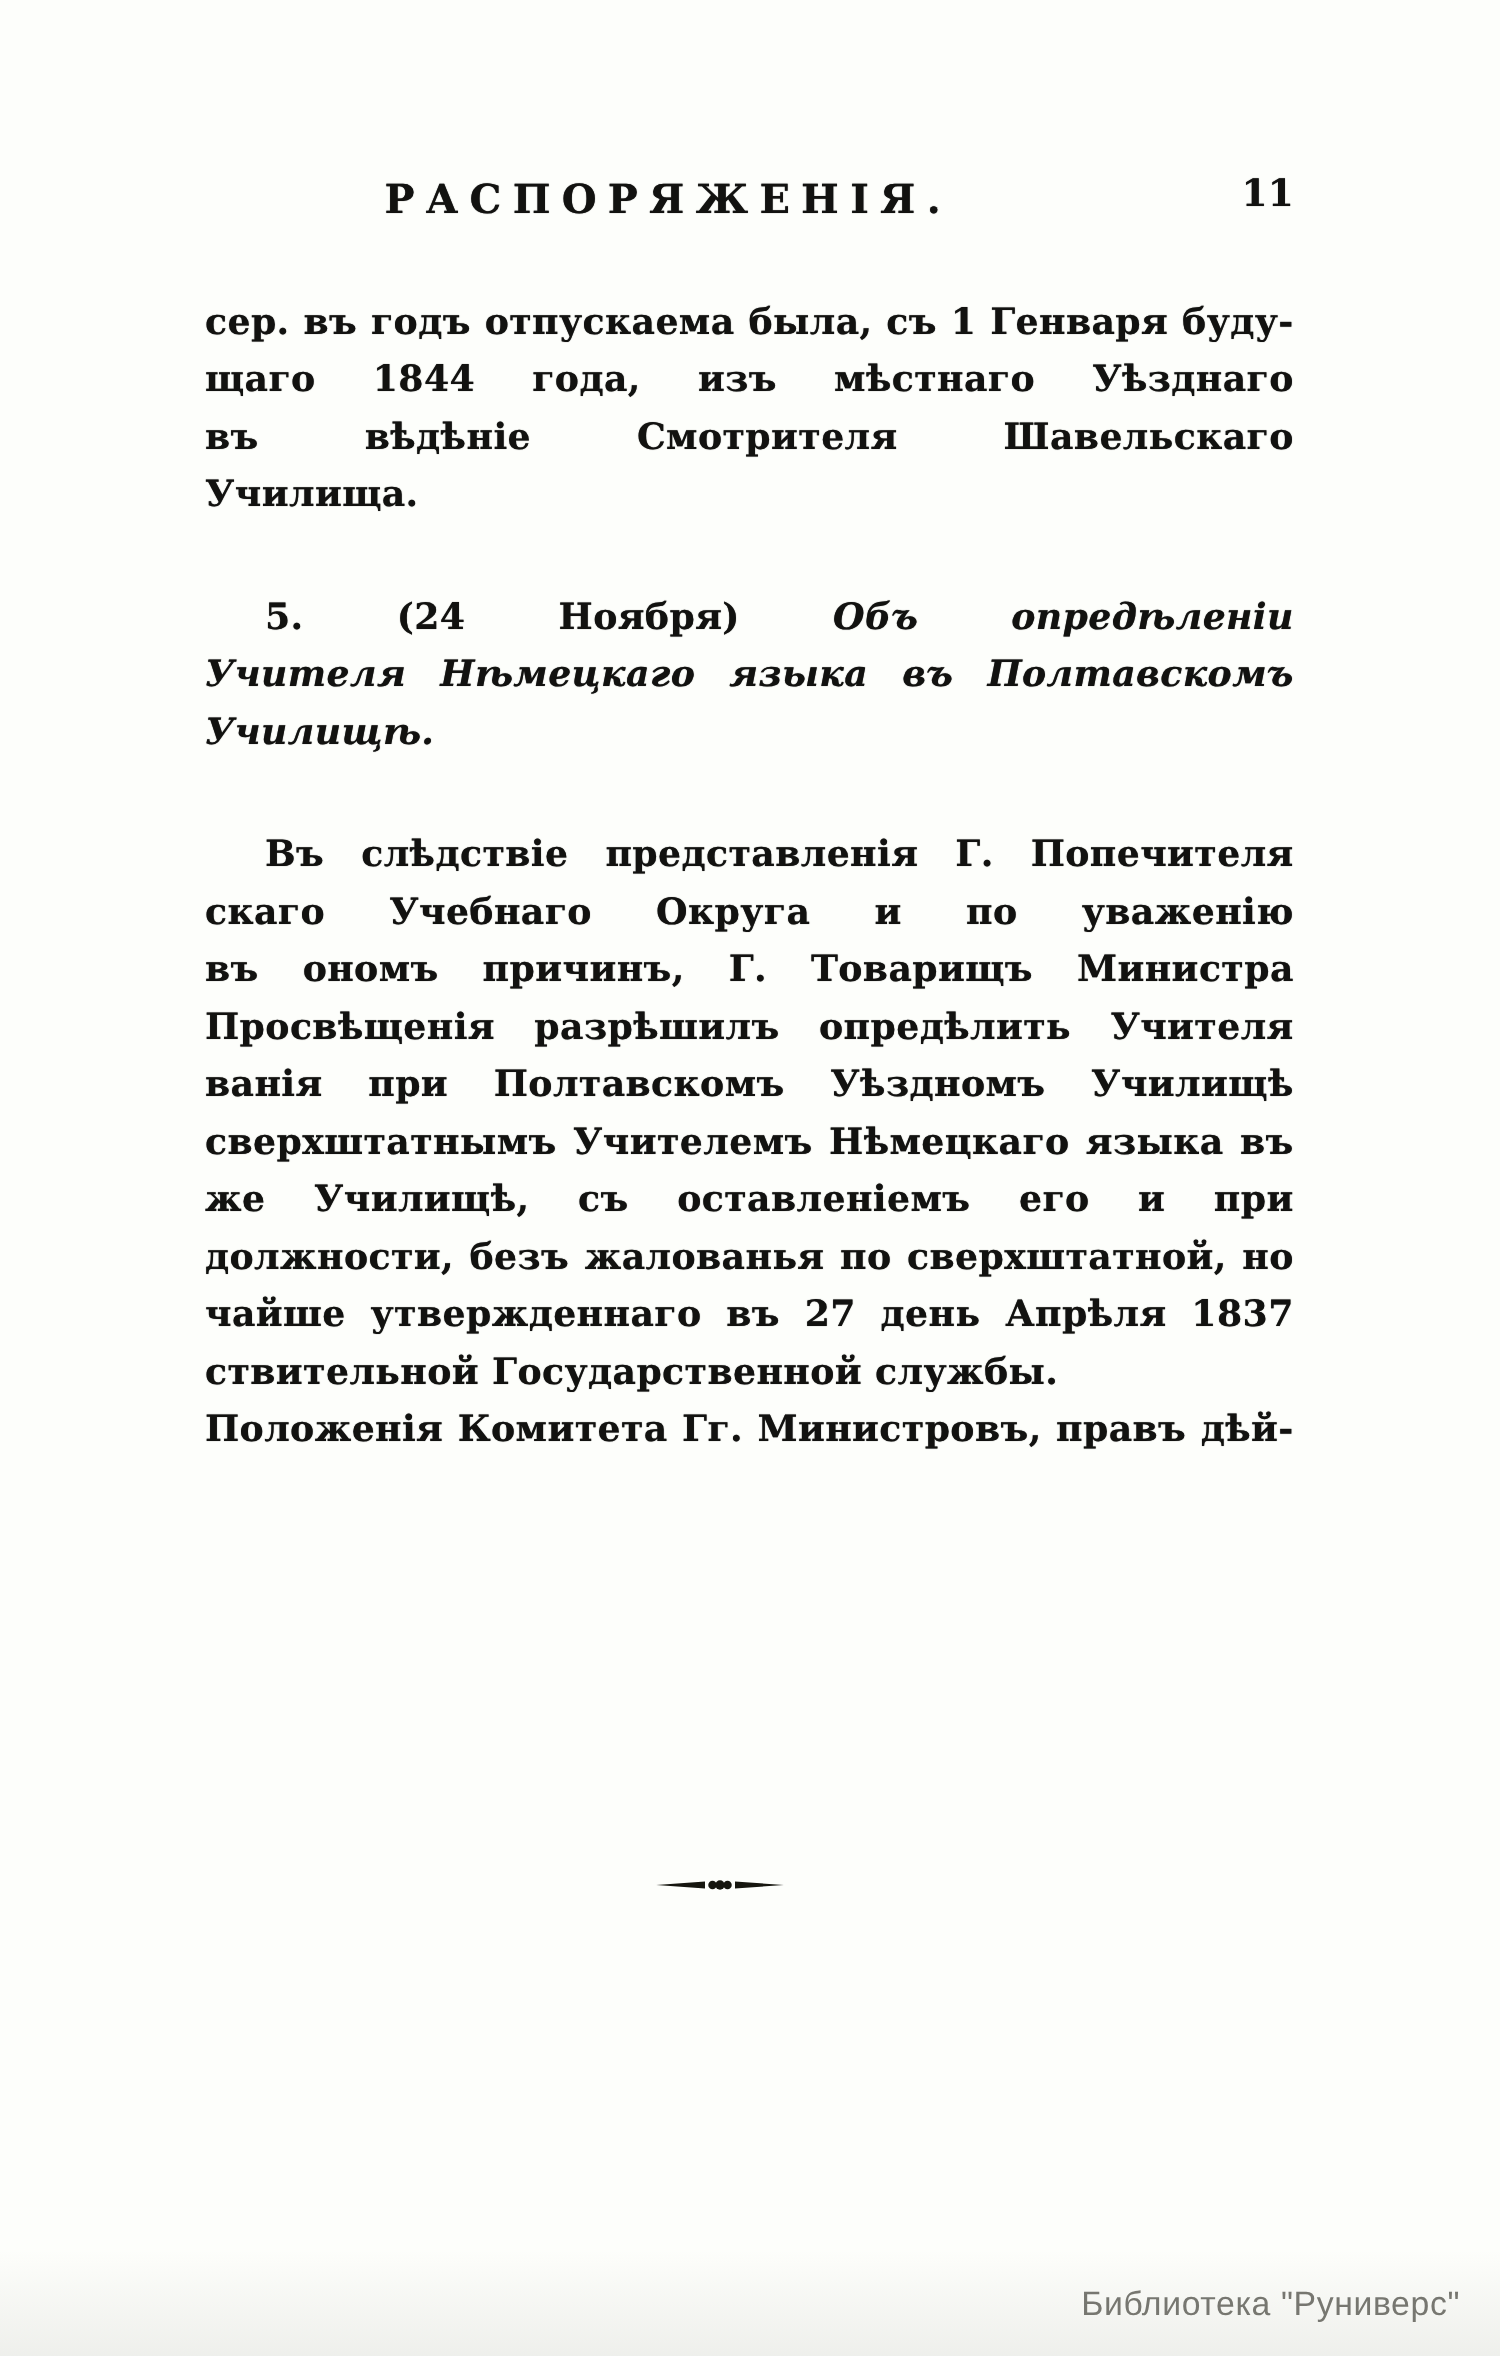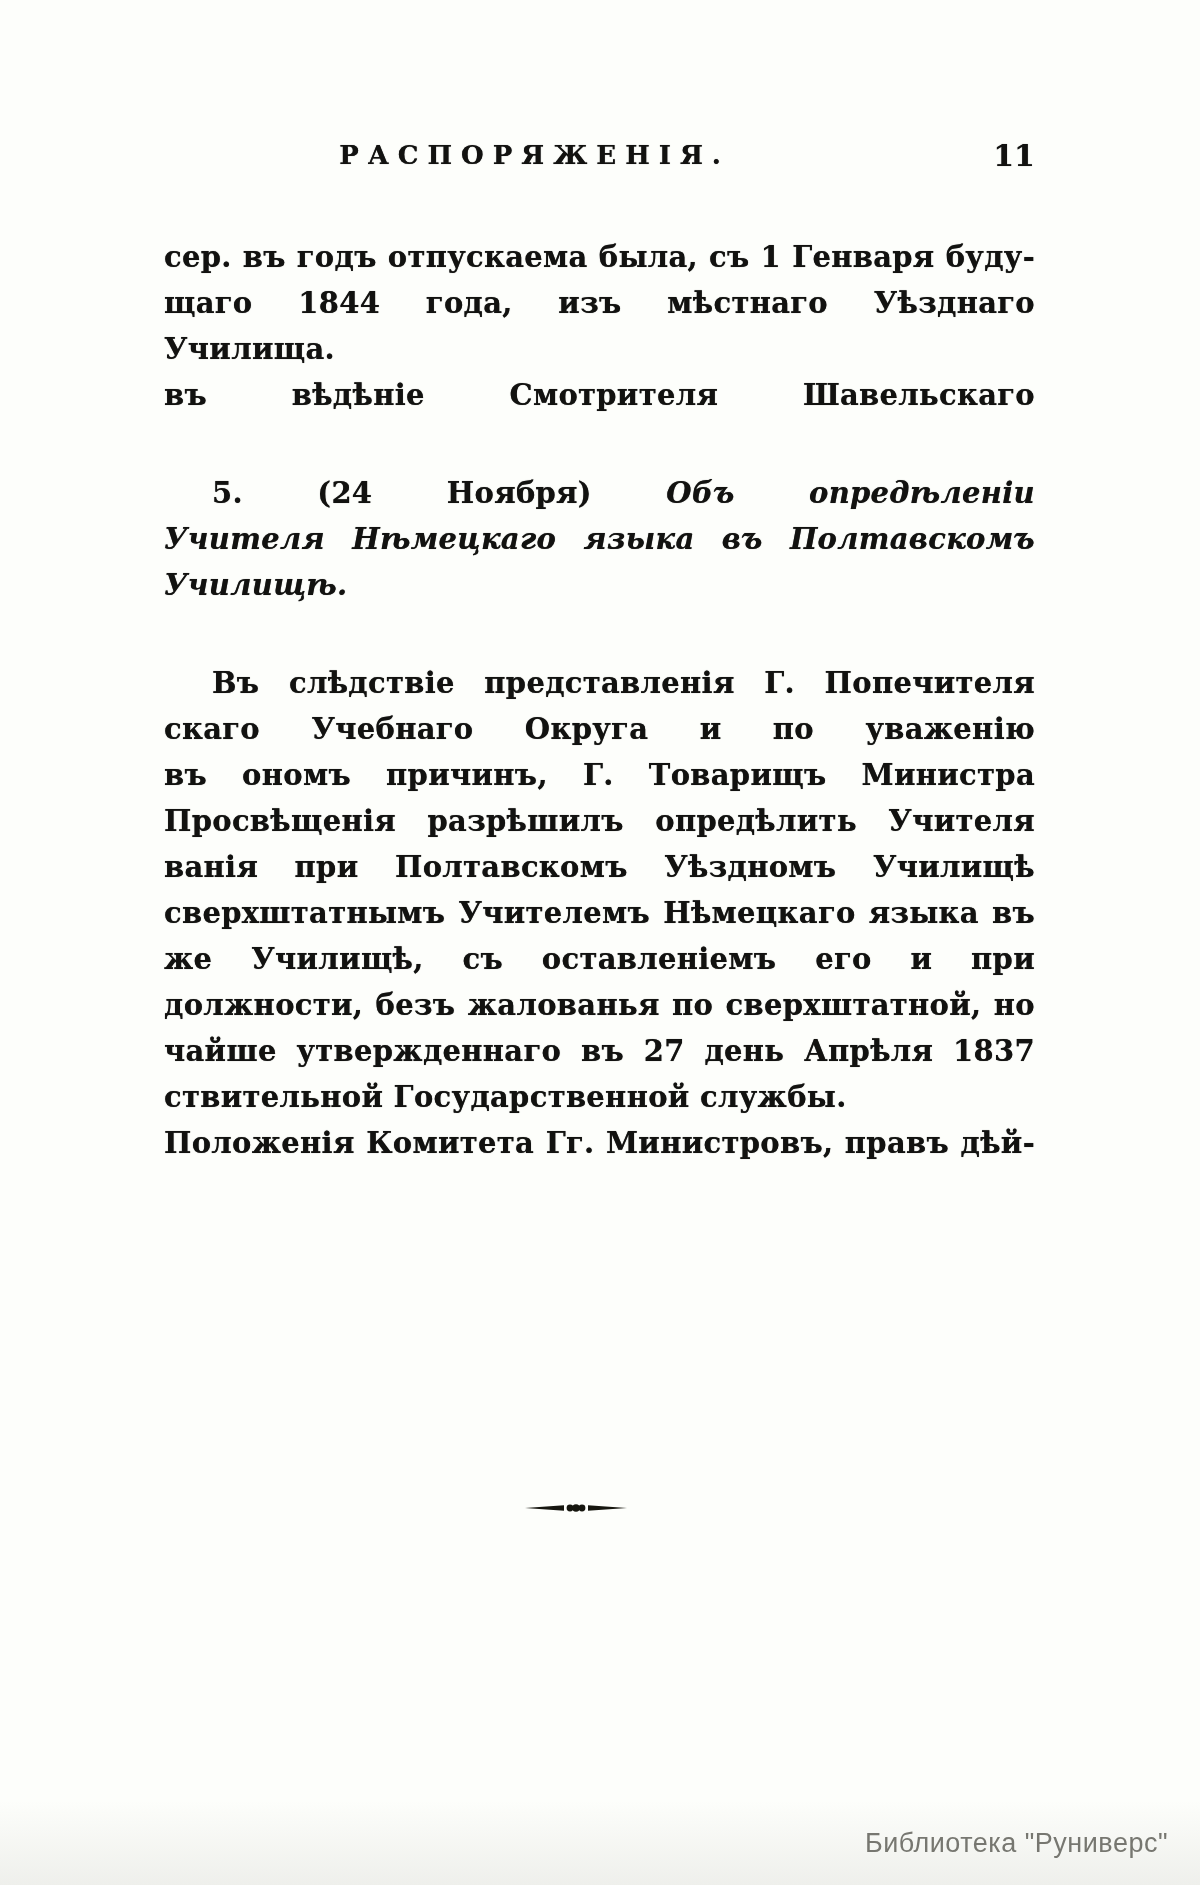--- a/index.html
+++ b/index.html
@@ -16,21 +16,21 @@
     background: #fdfefb;
   }
   
   .header-row {
     position: absolute;
     top: 140px; left: 152px; width: 895px; height: 40px;
   }
   .header-title {
     position: absolute; left: 0; right: 130px;
     text-align: center;
-    font-size: 26px;
+    font-size: 32px;
     font-weight: 700;
     letter-spacing: 9px;
     text-shadow: 0 0 0.7px rgba(0,0,0,0.8);
     white-space: nowrap;
   }
   .page-number {
     position: absolute; right: 12px; top: -2px;
     font-size: 30px;
     font-weight: 700;
     text-shadow: 0 0 0.7px rgba(0,0,0,0.8);
@@ -86,22 +86,22 @@
 
   <div class="header-row">
     <div class="header-title">РАСПОРЯЖЕНІЯ.</div>
     <div class="page-number">11</div>
   </div>
 
   <div class="content" id="content">
       <div class="para">
         <div class="tline"><span>сер. въ годъ отпускаема была, съ 1 Генваря буду-</span></div>
         <div class="tline"><span>щаго 1844 года, изъ мѣстнаго Уѣзднаго Казначейства,</span></div>
+        <div class="tline"><span>въ вѣдѣніе Смотрителя Шавельскаго Дворянскаго</span></div>
         <div class="tline noj"><span>Училища.</span></div>
-        <div class="tline"><span>въ вѣдѣніе Смотрителя Шавельскаго Дворянскаго</span></div>
       </div>
       <div class="para">
         <div class="tline ind"><span>5. (24 Ноября) </span><span class="seg-italic">Объ опредѣленіи сверхштатнаго</span></div>
         <div class="tline"><span class="seg-italic">Учителя Нѣмецкаго языка въ Полтавскомъ Уѣздномъ</span></div>
         <div class="tline noj"><span class="seg-italic">Училищѣ.</span></div>
       </div>
       <div class="para">
         <div class="tline ind"><span>Въ слѣдствіе представленія Г. Попечителя Кіев-</span></div>
         <div class="tline"><span>скаго Учебнаго Округа и по уваженію изъясненныхъ</span></div>
         <div class="tline"><span>въ ономъ причинъ, Г. Товарищъ Министра Народнаго</span></div>

